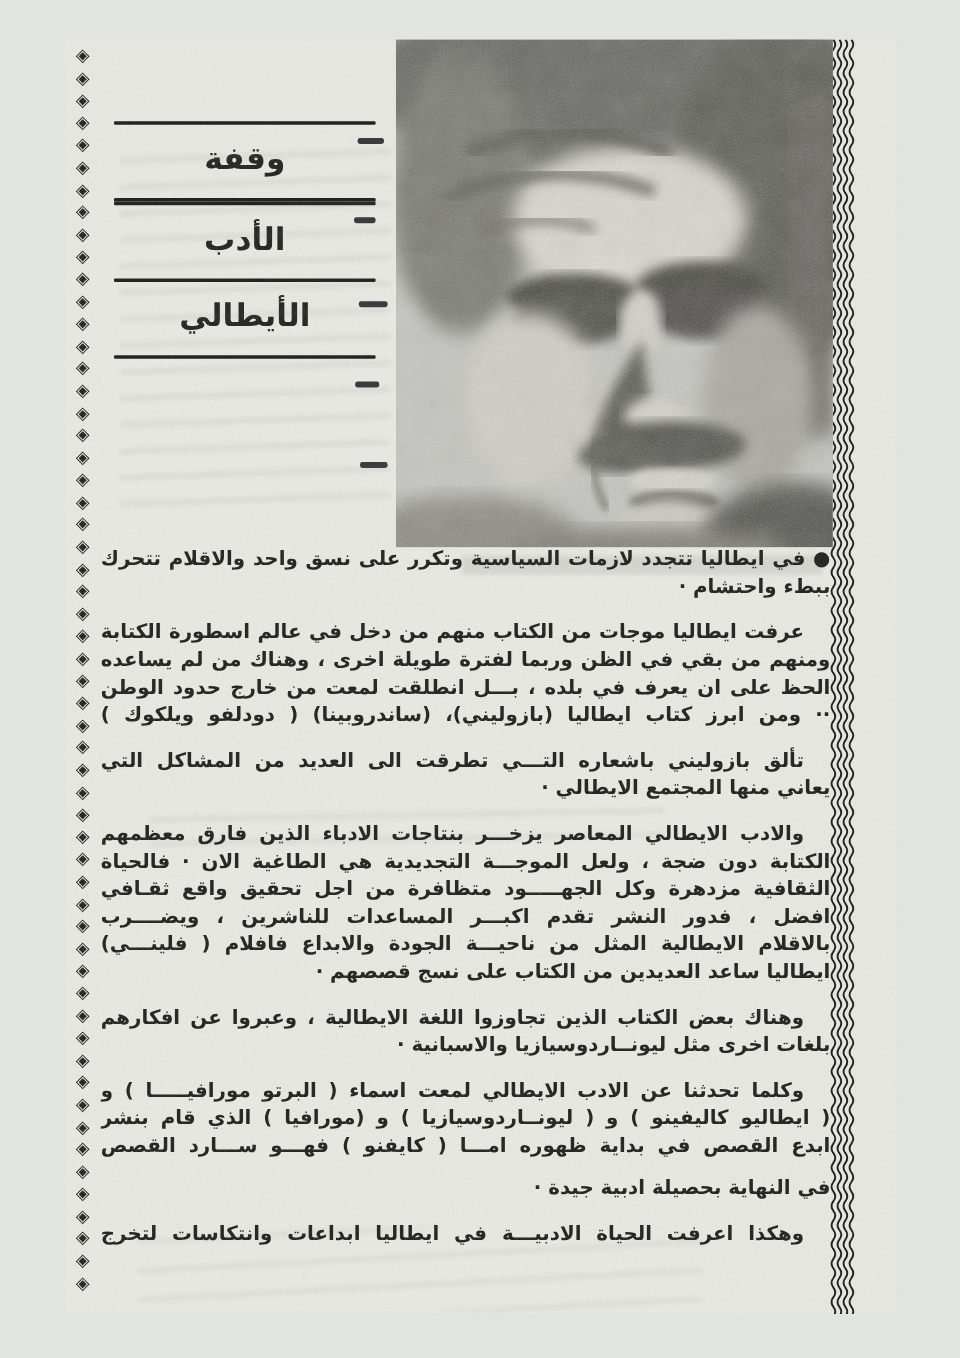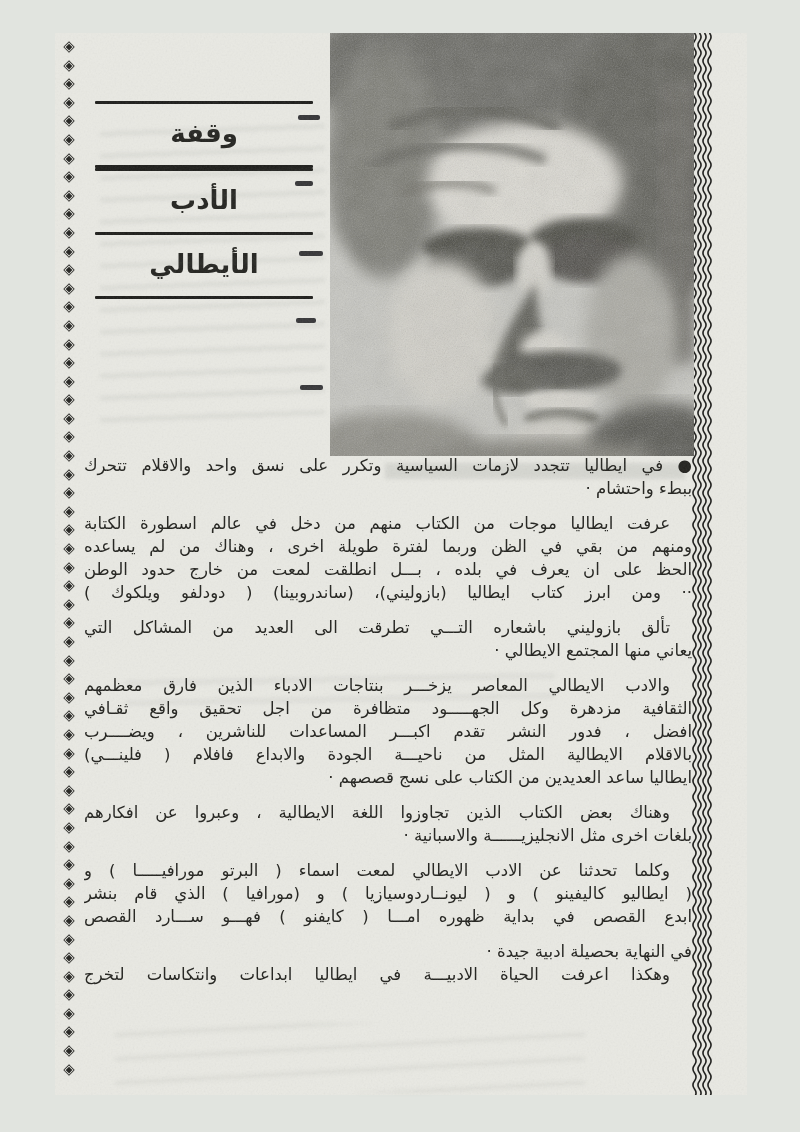--- a/index.html
+++ b/index.html
@@ -35,29 +35,29 @@
   }
   
   .photo{
     position:absolute;left:275px;top:0px;width:364px;height:423px;
     overflow:hidden;background:#c9c9c3;
   }
   
   .article-body{
     position:absolute;left:29px;top:421px;width:608px;
     direction:rtl;color:#21211d;
-    font-weight:400;font-size:16.5px;
+    font-weight:700;font-size:16.5px;
   }
   .para{margin:0 0 12px 0;}
   .line{
     height:23px;line-height:23px;white-space:nowrap;overflow:hidden;
     text-align:justify;text-align-last:justify;
   }
   .line.last{text-align-last:right;}
-  .line.ind{padding-right:22px;}
+  .line.ind{padding-right:22px;margin-top:15px;}
   
   .ghost{position:absolute;pointer-events:none;filter:blur(2px);opacity:.55;}
   .g1{left:45px;top:90px;width:225px;height:300px;
       background:repeating-linear-gradient(178deg,transparent 0 9px,rgba(110,116,110,.22) 9px 13px,transparent 13px 22px);}
   .g2{left:70px;top:640px;width:430px;height:40px;
       background:repeating-linear-gradient(179deg,transparent 0 8px,rgba(110,116,110,.20) 8px 12px,transparent 12px 20px);}
   .g3{left:60px;top:990px;width:470px;height:70px;
       background:repeating-linear-gradient(177deg,transparent 0 10px,rgba(110,116,110,.18) 10px 14px,transparent 14px 24px);}
   .g4{left:330px;top:430px;width:300px;height:16px;
       background:rgba(90,95,90,.25);}
@@ -229,28 +229,29 @@
         <div class="line">ومنهم من بقي في الظن وربما لفترة طويلة اخرى ، وهناك من لم يساعده</div>
         <div class="line">الحظ على ان يعرف في بلده ، بـــل انطلقت لمعت من خارج حدود الوطن</div>
         <div class="line">·· ومن ابرز كتاب ايطاليا (بازوليني)، (ساندروبينا) ( دودلفو ويلكوك )</div>
       </div>
       <div class="para">
         <div class="line ind">تألق بازوليني باشعاره التـــي تطرقت الى العديد من المشاكل التي</div>
         <div class="line last">يعاني منها المجتمع الايطالي ·</div>
       </div>
       <div class="para">
         <div class="line ind">والادب الايطالي المعاصر يزخـــر بنتاجات الادباء الذين فارق معظمهم</div>
+        <div class="line">الكتابة دون ضجة ، ولعل الموجـــة التجديدية هي الطاغية الان · فالحياة</div>
         <div class="line">الثقافية مزدهرة وكل الجهـــــود متظافرة من اجل تحقيق واقع ثقـافي</div>
         <div class="line">افضل ، فدور النشر تقدم اكبـــر المساعدات للناشرين ، ويضــــرب</div>
         <div class="line">بالاقلام الايطالية المثل من ناحيـــة الجودة والابداع فافلام ( فلينـــي)</div>
         <div class="line last">ايطاليا ساعد العديدين من الكتاب على نسج قصصهم ·</div>
       </div>
       <div class="para">
         <div class="line ind">وهناك بعض الكتاب الذين تجاوزوا اللغة الايطالية ، وعبروا عن افكارهم</div>
-        <div class="line last">بلغات اخرى مثل الانجليزيــــــة والاسبانية ·</div>
+        <div class="line last">بلغات اخرى مثل ليونــاردوسيازيا والاسبانية ·</div>
       </div>
       <div class="para">
         <div class="line ind">وكلما تحدثنا عن الادب الايطالي لمعت اسماء ( البرتو مورافيـــــا ) و</div>
         <div class="line">( ايطاليو كاليفينو ) و ( ليونــاردوسيازيا ) و (مورافيا ) الذي قام بنشر</div>
         <div class="line">ابدع القصص في بداية ظهوره امـــا ( كايفنو ) فهـــو ســـارد القصص</div>
       </div>
       <div class="para">
         <div class="line last">في النهاية بحصيلة ادبية جيدة ·</div>
         <div class="line ind">وهكذا اعرفت الحياة الادبيـــة في ايطاليا ابداعات وانتكاسات لتخرج</div>
       </div>

